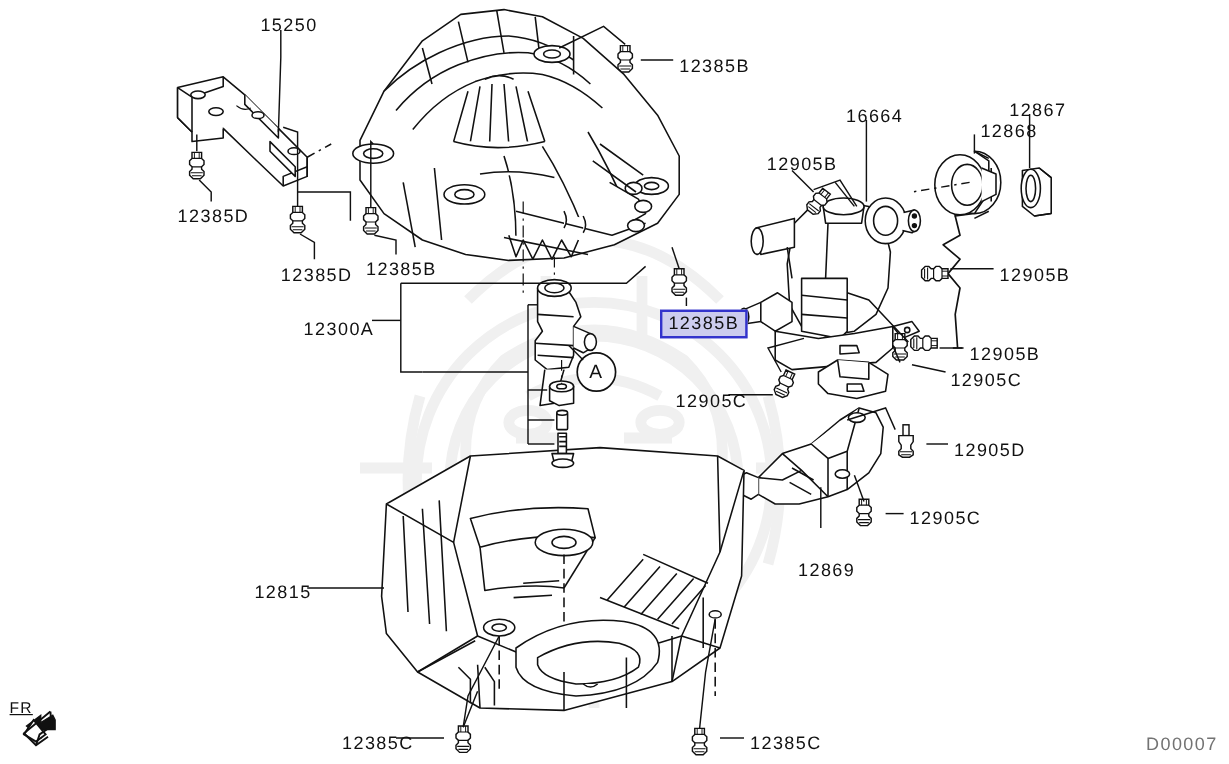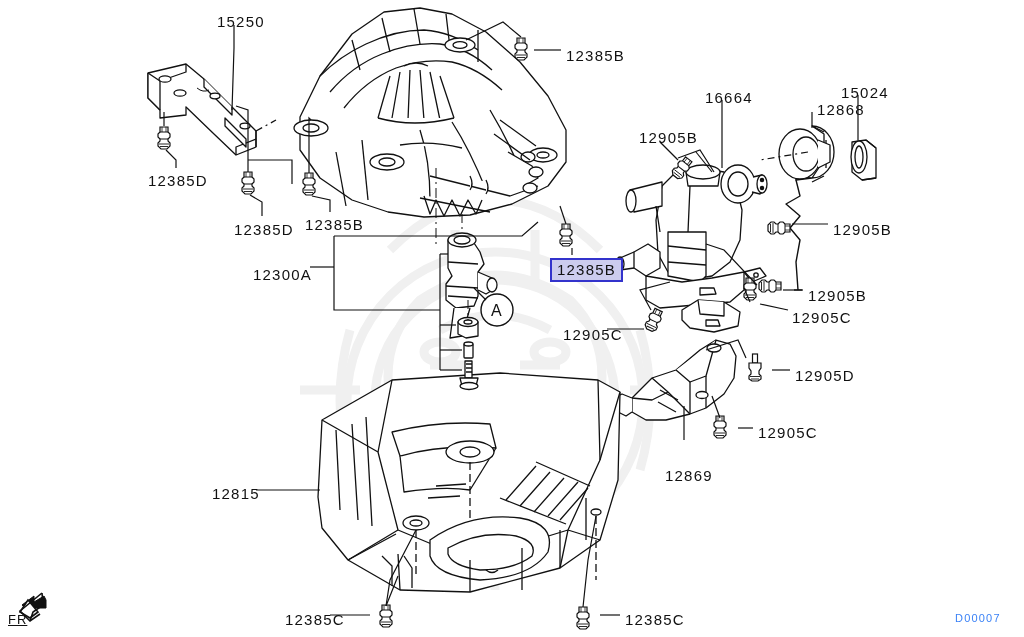--- a/index.html
+++ b/index.html
@@ -40,23 +40,23 @@
   .fr-label {
     position: absolute;
     font-family: "Liberation Sans", sans-serif;
     font-size: 13px;
     letter-spacing: 1px;
     color: #111111;
   }
   .code-label {
     position: absolute;
     font-family: "Liberation Sans", sans-serif;
-    font-size: 11px;
+    font-size: 15px;
     letter-spacing: 1.2px;
-    color: #3b82f6;
+    color: #737373;
   }
 </style>
 </head>
 <body>
 
 <div id="page">
 
   <svg id="artwork" viewBox="0 0 1024 637">
     <defs>
       <g id="boltSmall">
@@ -410,37 +410,37 @@
       <path d="M42 593 L20 611 L30 621 L40 614" fill="none" stroke-width="1.6"></path>
       <path d="M42 593 L43 605 L33 612 L30 621" fill="none" stroke-width="1.6"></path>
     </g>
 
   </svg>
 
   <div class="cal" style="left:217px; top:14px;">15250</div>
   <div class="cal" style="left:566px; top:48px;">12385B</div>
   <div class="cal" style="left:705px; top:90px;">16664</div>
   <div class="cal" style="left:817px; top:102px;">12868</div>
-  <div class="cal" style="left:841px; top:85px;">15024</div>
+  <div class="cal" style="left:841px; top:85px;">12867</div>
   <div class="cal" style="left:639px; top:130px;">12905B</div>
   <div class="cal" style="left:148px; top:173px;">12385D</div>
   <div class="cal" style="left:833px; top:222px;">12905B</div>
   <div class="cal" style="left:234px; top:222px;">12385D</div>
   <div class="cal" style="left:305px; top:217px;">12385B</div>
   <div class="cal" style="left:253px; top:267px;">12300A</div>
   <div class="cal hl" style="left:550px; top:258px;">12385B</div>
   <div class="cal" style="left:808px; top:288px;">12905B</div>
   <div class="cal" style="left:792px; top:310px;">12905C</div>
   <div class="cal" style="left:563px; top:327px;">12905C</div>
   <div class="cal" style="left:795px; top:368px;">12905D</div>
   <div class="cal" style="left:758px; top:425px;">12905C</div>
   <div class="cal" style="left:665px; top:448px;margin-top:20px;">12869</div>
   <div class="cal" style="left:212px; top:486px;">12815</div>
   <div class="cal" style="left:285px; top:612px;">12385C</div>
   <div class="cal" style="left:625px; top:612px;">12385C</div>
 
   <div class="cal" style="left:491px; top:303px; font-size:16px; letter-spacing:0;">A</div>
 
-  <div class="fr-label" style="left:8px; top:612px;text-decoration:underline;">FR</div>
+  <div class="fr-label" style="left:8px; top:582px;text-decoration:underline;">FR</div>
 
   <div class="code-label" style="left:955px; top:612px;">D00007</div>
 
 </div>
 
 </body></html>

